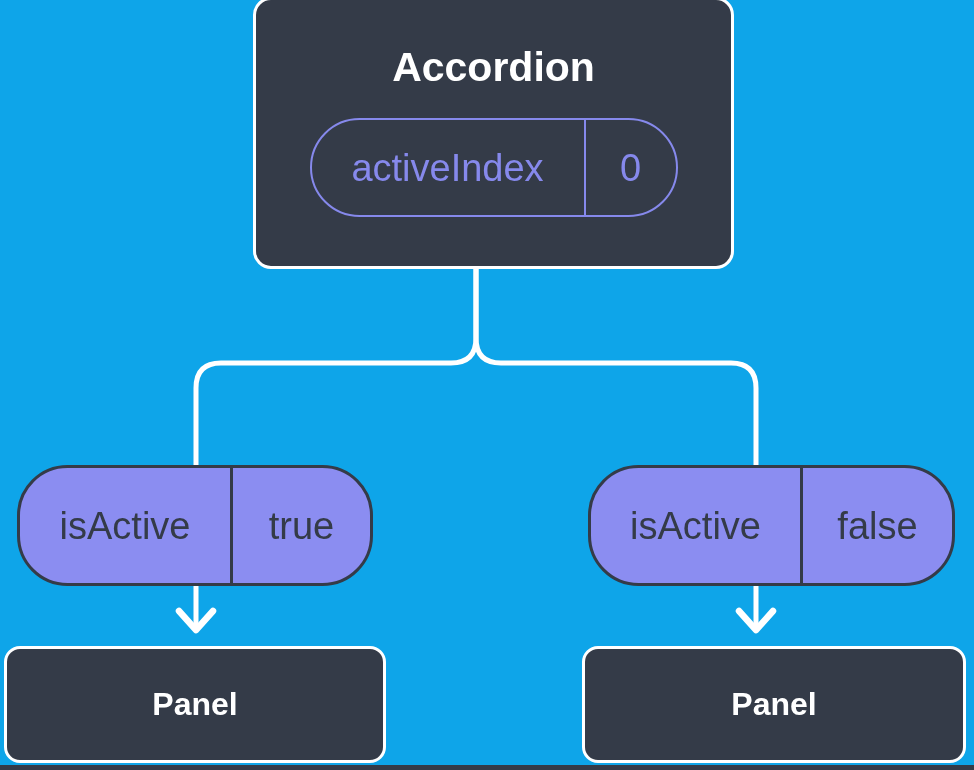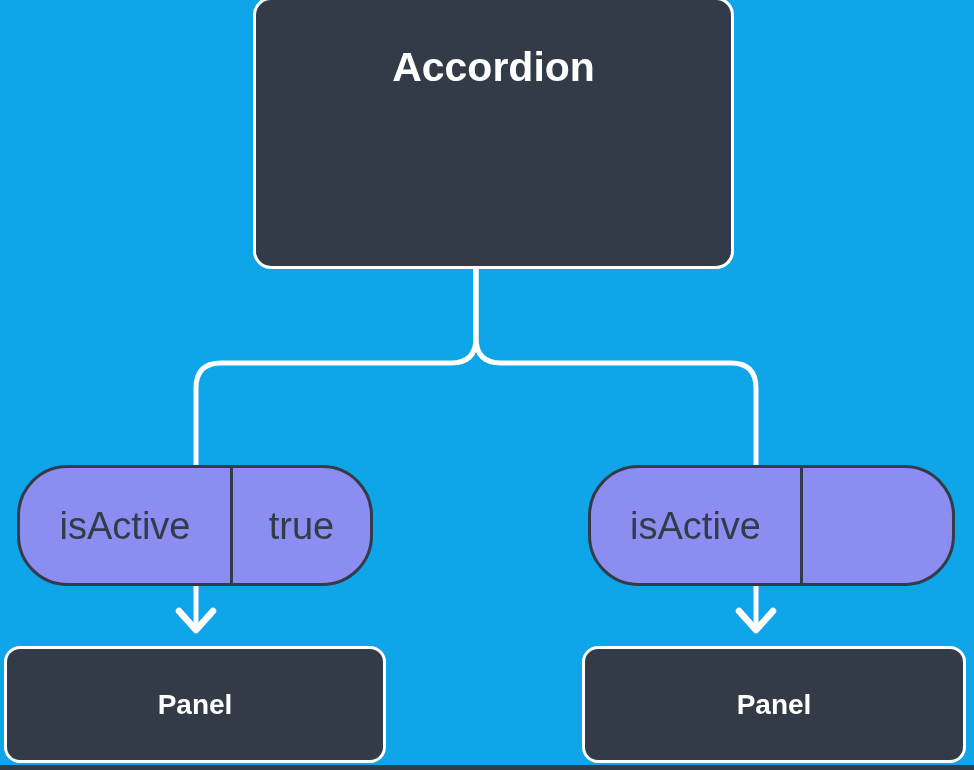--- a/index.html
+++ b/index.html
@@ -84,21 +84,21 @@
   .prop-pill-left .cell-key  { width: 210px; }
   .prop-pill-right { left: 588px; top: 465px; width: 367px; }
   .prop-pill-right .cell-key { width: 209px; }
   .node-panel {
     top: 646px;
     height: 117px;
     border-radius: 16px;
     display: flex;
     align-items: center;
     justify-content: center;
-    font-size: 28px;
+    font-size: 32px;
     font-weight: 600;
   }
   .node-panel-left  { left: 4px;   width: 382px; }
   .node-panel-right { left: 582px; width: 384px; }
 </style>
 </head>
 <body>
 
 <div class="canvas">
 
@@ -108,29 +108,34 @@
     <path d="M476 266 L476 338 Q476 363 451 363 L221 363 Q196 363 196 388 L196 467" fill="none" stroke="#ffffff" stroke-width="5" stroke-linecap="round"></path>
     <path d="M476 266 L476 338 Q476 363 501 363 L731 363 Q756 363 756 388 L756 467" fill="none" stroke="#ffffff" stroke-width="5" stroke-linecap="round"></path>
     <path d="M196 564 L196 626" fill="none" stroke="#ffffff" stroke-width="5" stroke-linecap="round"></path>
     <path d="M179 611 L196 630 L213 611" fill="none" stroke="#ffffff" stroke-width="6.5" stroke-linecap="round" stroke-linejoin="round"></path>
     <path d="M756 564 L756 626" fill="none" stroke="#ffffff" stroke-width="5" stroke-linecap="round"></path>
     <path d="M739 611 L756 630 L773 611" fill="none" stroke="#ffffff" stroke-width="6.5" stroke-linecap="round" stroke-linejoin="round"></path>
   </svg>
 
   <div class="node node-root">
     <div class="node-title">Accordion</div>
+    <div class="pill state-pill">
+      <div class="cell cell-key">activeIndex</div>
+      <div class="cell cell-val">0</div>
+    </div>
   </div>
 
   <div class="pill prop-pill prop-pill-left">
     <div class="cell cell-key">isActive</div>
     <div class="cell cell-val">true</div>
   </div>
 
   <div class="pill prop-pill prop-pill-right">
     <div class="cell cell-key">isActive</div>
+    <div class="cell cell-val">false</div>
   </div>
 
   <div class="node node-panel node-panel-left">
     <div>Panel</div>
   </div>
 
   <div class="node node-panel node-panel-right">
     <div>Panel</div>
   </div>
 

